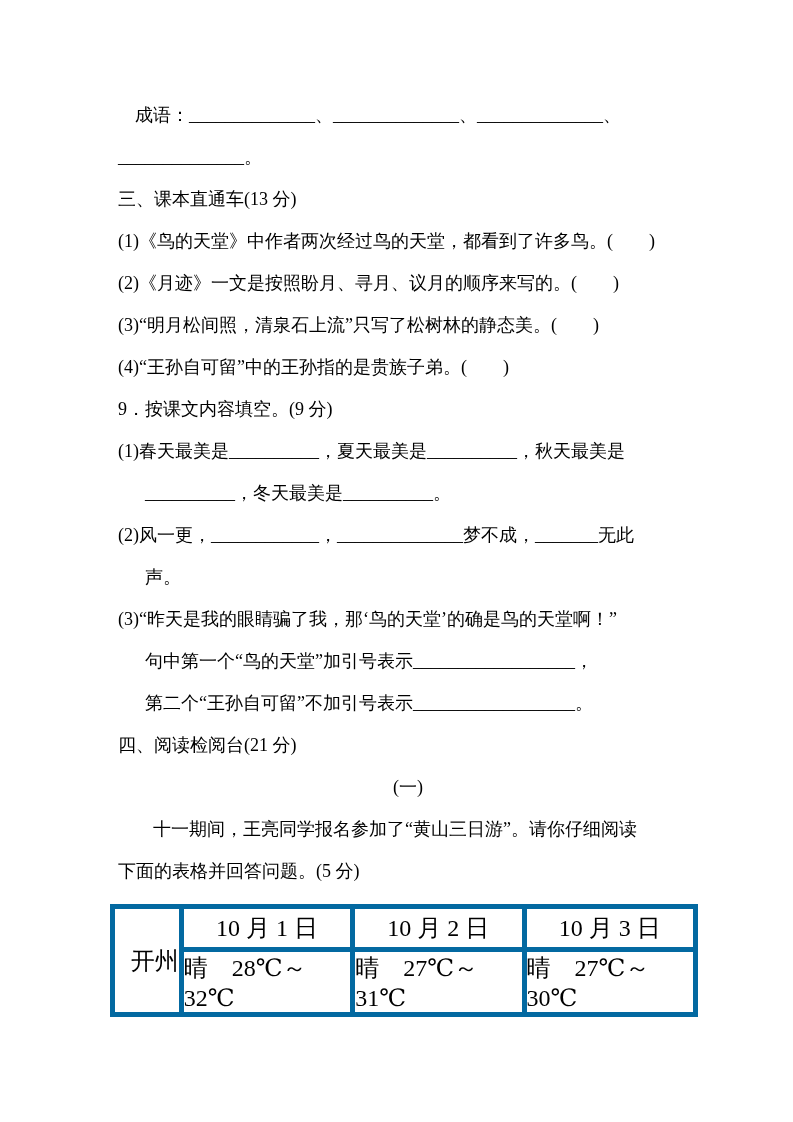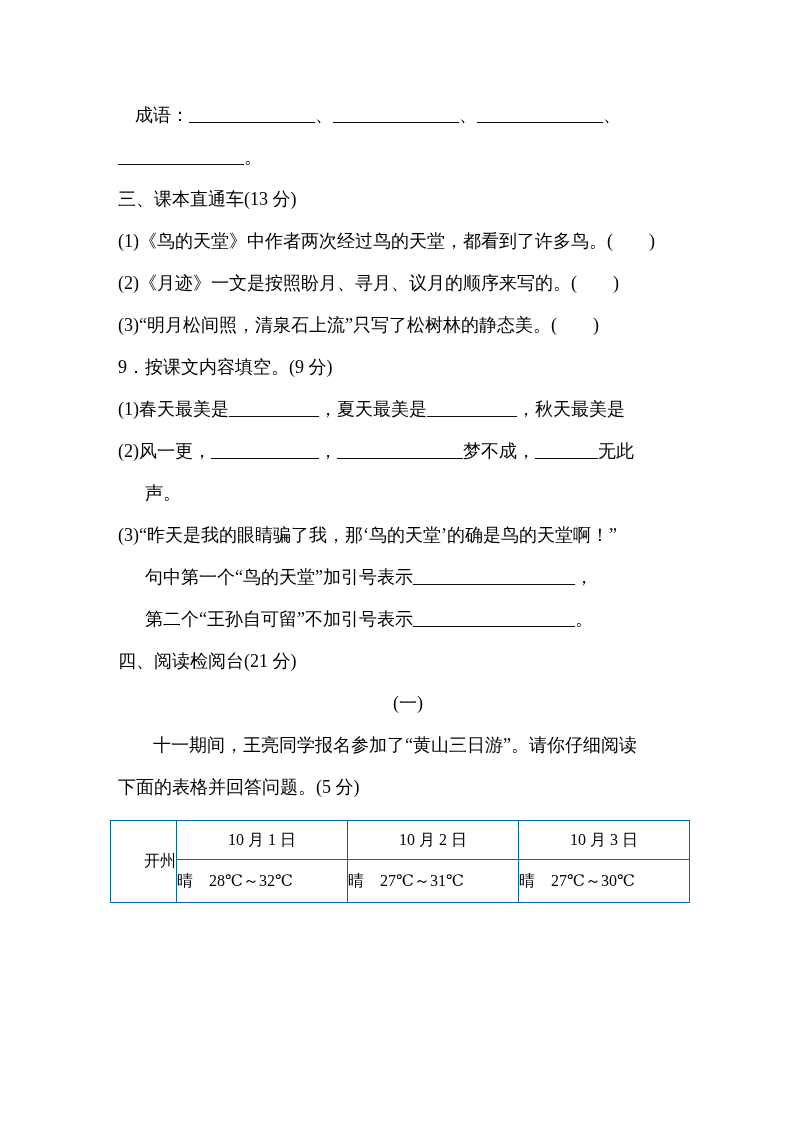--- a/index.html
+++ b/index.html
@@ -30,22 +30,22 @@
   .indent-para { padding-left: 35px; }
   .center { text-align: center; white-space: normal; }
 
   table.weather {
     border-collapse: collapse;
     margin-top: 12px;
     margin-left: -8px;
     table-layout: fixed;
   }
   table.weather td {
-    border: 1px solid #0369a1;
-    font-size: 16px;
+    border: 5px solid #0369a1;
+    font-size: 24px;
     font-weight: normal;
     padding: 0;
   }
   td.region {
     width: 65px;
     text-align: right;
     margin-left: 16px;
   }
   td.date {
     width: 170px;
@@ -60,22 +60,24 @@
 </head>
 <body>
 
 <div class="page">
   <div class="line indent-sm">成语：______________、______________、______________、</div>
   <div class="line">______________。</div>
   <div class="line">三、课本直通车(13 分)</div>
   <div class="line">(1)《鸟的天堂》中作者两次经过鸟的天堂，都看到了许多鸟。(　　)</div>
   <div class="line">(2)《月迹》一文是按照盼月、寻月、议月的顺序来写的。(　　)</div>
   <div class="line">(3)“明月松间照，清泉石上流”只写了松树林的静态美。(　　)</div>
+  <div class="line">(4)“王孙自可留”中的王孙指的是贵族子弟。(　　)</div>
   <div class="line">9．按课文内容填空。(9 分)</div>
   <div class="line">(1)春天最美是__________，夏天最美是__________，秋天最美是</div>
+  <div class="line indent-md">__________，冬天最美是__________。</div>
   <div class="line">(2)风一更，____________，______________梦不成，_______无此</div>
   <div class="line indent-md">声。</div>
   <div class="line">(3)“昨天是我的眼睛骗了我，那‘鸟的天堂’的确是鸟的天堂啊！”</div>
   <div class="line indent-md">句中第一个“鸟的天堂”加引号表示__________________，</div>
   <div class="line indent-md">第二个“王孙自可留”不加引号表示__________________。</div>
   <div class="line">四、阅读检阅台(21 分)</div>
   <div class="line center">(一)</div>
   <div class="line indent-para">十一期间，王亮同学报名参加了“黄山三日游”。请你仔细阅读</div>
   <div class="line">下面的表格并回答问题。(5 分)</div>
 

